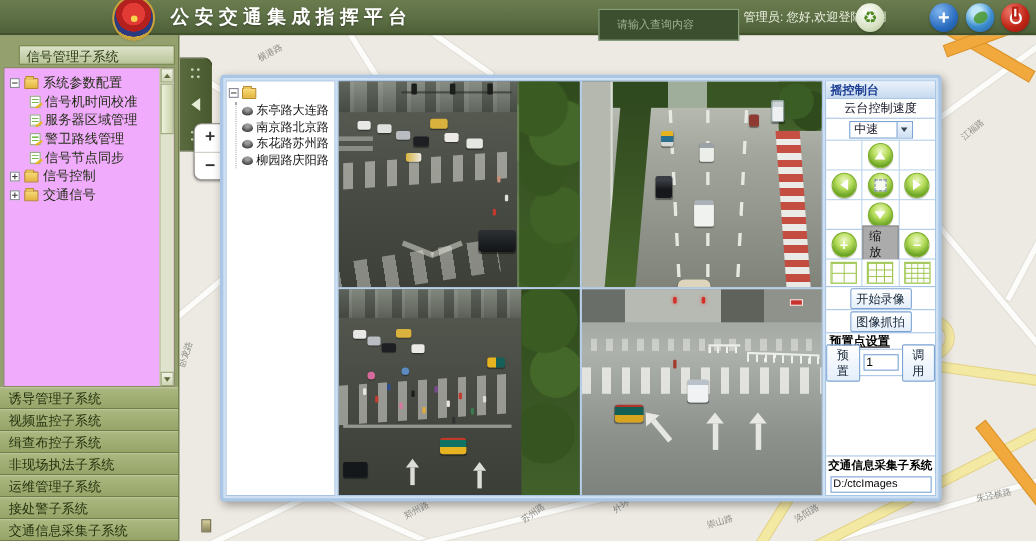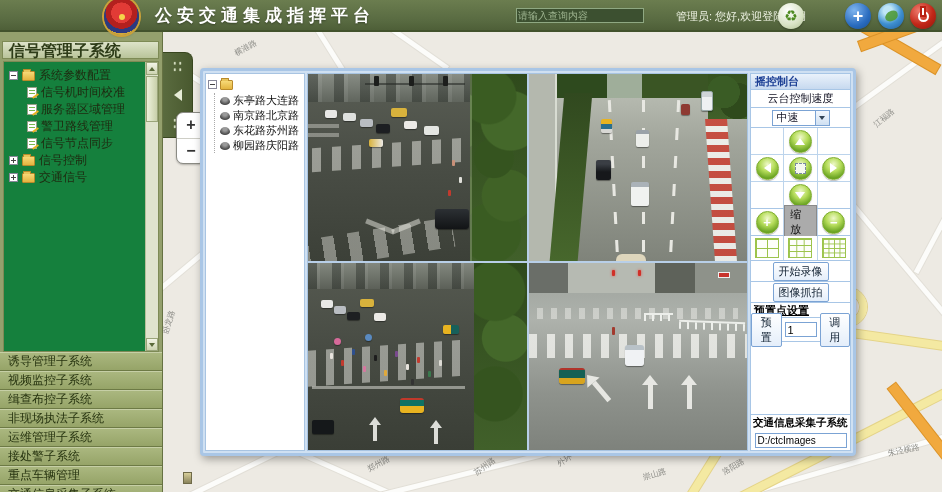--- a/index.html
+++ b/index.html
@@ -9,22 +9,22 @@
 
   
   .header{position:absolute;left:0;top:0;width:942px;height:32px;
     background:linear-gradient(#6b7d4f,#586a41 70%,#4e5f38);border-bottom:2px solid #42522c;z-index:30;}
   .badge{position:absolute;left:104px;top:-2px;width:35px;height:37px;border-radius:50%;
     background:radial-gradient(circle at 50% 40%,#e23b36 0 36%,#b3201e 37% 56%,#2c3a80 57% 72%,#d4a93c 73% 100%);
     box-shadow:0 0 0 2px #caa23a,0 1px 3px rgba(0,0,0,.45);display:flex;align-items:center;justify-content:center;}
   .bstar{width:6px;height:6px;background:#f5d34a;border-radius:50%;}
   .htitle{position:absolute;left:155px;top:0;height:32px;line-height:32px;font-size:17px;color:#fff;
     letter-spacing:5px;font-weight:600;text-shadow:0 1px 2px rgba(0,0,0,.35);}
-  .hsearch{position:absolute;left:516px;top:8px;width:128px;height:15px;background:#3c5030;
-    border:1px solid #8fa882;color:#d6e4c8;font-size:10px;padding:0 1px;}
+  .hsearch{position:absolute;left:544px;top:8px;width:128px;height:29px;background:#3c5030;
+    border:1px solid #8fa882;color:#d6e4c8;font-size:10px;padding:0 16px;}
   .hsearch::placeholder{color:#9cb28e;}
   .greet{position:absolute;left:676px;top:0;height:32px;line-height:32px;color:#eef2e2;font-size:11px;}
   .hicon{position:absolute;top:3px;width:26px;height:26px;border-radius:50%;display:flex;
     align-items:center;justify-content:center;cursor:pointer;box-shadow:0 1px 2px rgba(0,0,0,.3);}
   #ic-refresh{left:778px;background:radial-gradient(circle at 40% 30%,#ffffff,#d8e2c4 60%,#aebf92);color:#4d8a1f;font-size:15px;}
   #ic-tiles{left:813px;top:6px;width:20px;height:20px;border-radius:3px;box-shadow:none;
     display:grid;grid-template:1fr 1fr/1fr 1fr;gap:2px;}
   .tile{border-radius:2px;}
   .tile1{background:linear-gradient(#f0d66a,#d1a832);} .tile2{background:linear-gradient(#a6cc72,#6f9c3c);}
   .tile3{background:linear-gradient(#7fb0dc,#4578ae);} .tile4{background:linear-gradient(#e8b070,#c07a36);}
@@ -32,23 +32,23 @@
     color:#fff;font-size:18px;font-weight:bold;line-height:1;}
   #ic-globe{left:878px;background:radial-gradient(circle at 38% 30%,#bfe6f7 0 18%,#3e8fd0 55%,#1c5b9c);}
   .blob{width:13px;height:10px;background:#4f9a37;border-radius:60% 40% 55% 45%;transform:rotate(-18deg);opacity:.9;}
   #ic-power{left:910px;background:radial-gradient(circle at 35% 30%,#ef7c6e,#c22718 55%,#8e150a);}
   .pring{width:11px;height:11px;border:2px solid #fff;border-radius:50%;position:relative;}
   .pbar{position:absolute;top:-5px;left:50%;margin-left:-1px;width:2px;height:7px;background:#fff;box-shadow:0 0 0 2px #b92114;}
 
   
   .sidebar{position:absolute;left:0;top:32px;width:163px;height:460px;background:#94a06d;
     border-right:1px solid #667243;z-index:20;}
-  .sb-title{position:absolute;left:2px;right:3px;top:9px;height:18px;line-height:18px;padding-left:6px;
-    background:linear-gradient(#dde3c9,#b9c49a);border:1px solid #7d8a55;font-size:16px;font-weight:bold;color:#2e3c18;}
-  .sb-tree{position:absolute;left:3px;right:3px;top:29px;height:291px;background:#15803d;border:1px solid #7d8a55;
+  .sb-title{position:absolute;left:17px;right:3px;top:9px;height:18px;line-height:18px;padding-left:6px;
+    background:linear-gradient(#dde3c9,#b9c49a);border:1px solid #7d8a55;font-size:12px;font-weight:normal;color:#2e3c18;}
+  .sb-tree{position:absolute;left:3px;right:3px;top:29px;height:291px;background:#f0abfc;border:1px solid #7d8a55;
     padding:5px 16px 5px 5px;overflow:hidden;}
   .trow{display:flex;align-items:center;gap:4px;height:17px;font-size:12px;color:#1e2a10;white-space:nowrap;cursor:pointer;}
   .trow.child{margin-left:18px;}
   .exp{width:9px;height:9px;border:1px solid #889;background:#fff;position:relative;flex:none;}
   .exp::before{content:"";position:absolute;left:1px;right:1px;top:3px;height:1px;background:#444;}
   .exp.plus::after{content:"";position:absolute;top:1px;bottom:1px;left:3px;width:1px;background:#444;}
   .folder{width:13px;height:10px;background:linear-gradient(#f7d977,#e3b43f);border:1px solid #b98a2a;
     border-radius:1px;position:relative;flex:none;}
   .folder::before{content:"";position:absolute;top:-3px;left:0;width:6px;height:2px;background:#e8c45a;
     border:1px solid #b98a2a;border-bottom:none;border-radius:1px 1px 0 0;}
@@ -298,21 +298,20 @@
         <div class="sarrow down"></div>
       </div>
     </div>
     <div class="sb-menus">
       <div class="menu">诱导管理子系统</div>
       <div class="menu">视频监控子系统</div>
       <div class="menu">缉查布控子系统</div>
       <div class="menu">非现场执法子系统</div>
       <div class="menu">运维管理子系统</div>
       <div class="menu">接处警子系统</div>
-      <div class="menu">重点车辆管理</div>
       <div class="menu">交通信息采集子系统</div>
     </div>
   </div>
 
   <div class="map">
     <div class="rw" style="left:-30px;top:78px;width:230px;transform:rotate(33deg)"></div>
     <div class="rw" style="left:-40px;top:160px;width:300px;transform:rotate(-40deg)"></div>
     <div class="rw" style="left:50px;top:-20px;width:190px;transform:rotate(58deg)"></div>
     <div class="rw" style="left:130px;top:-15px;width:170px;transform:rotate(35deg)"></div>
     <div class="rw" style="left:600px;top:30px;width:300px;transform:rotate(-36deg)"></div>

